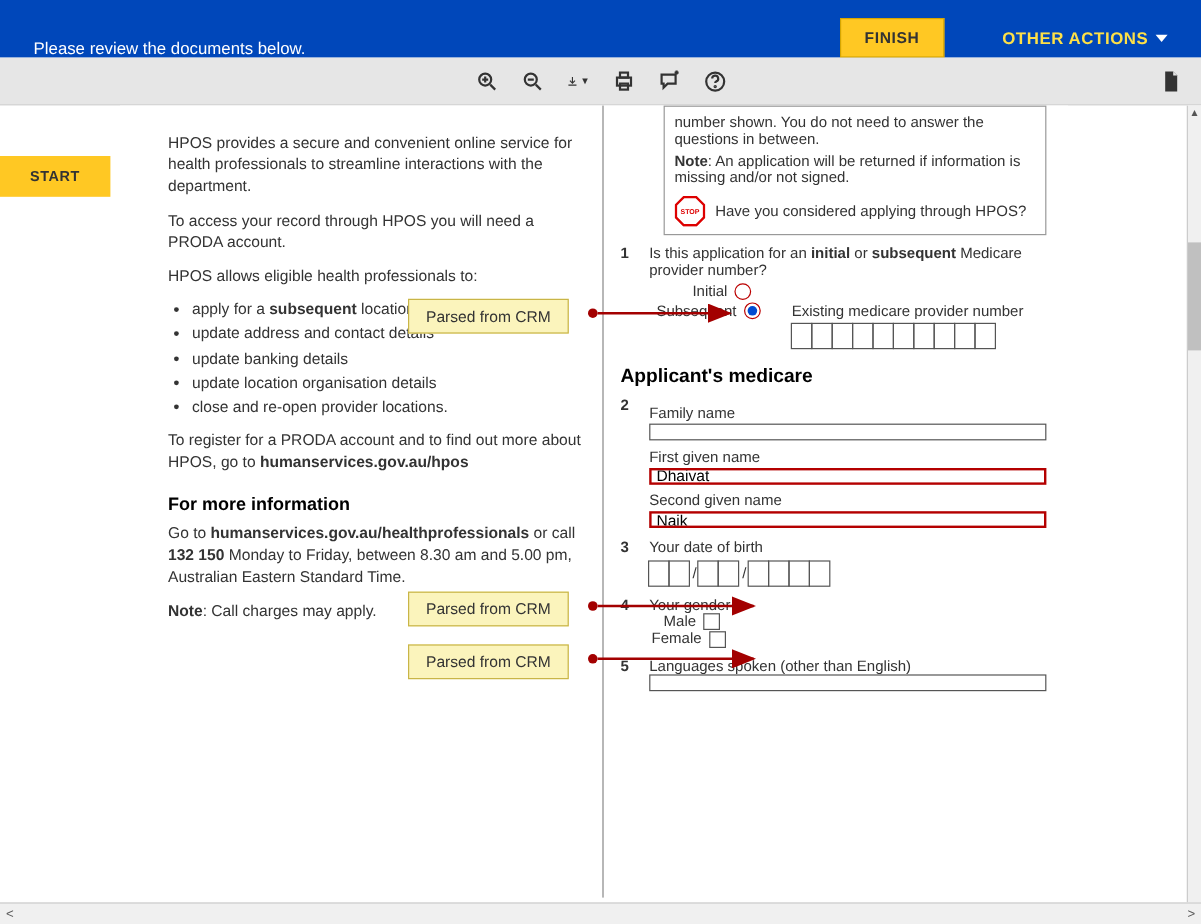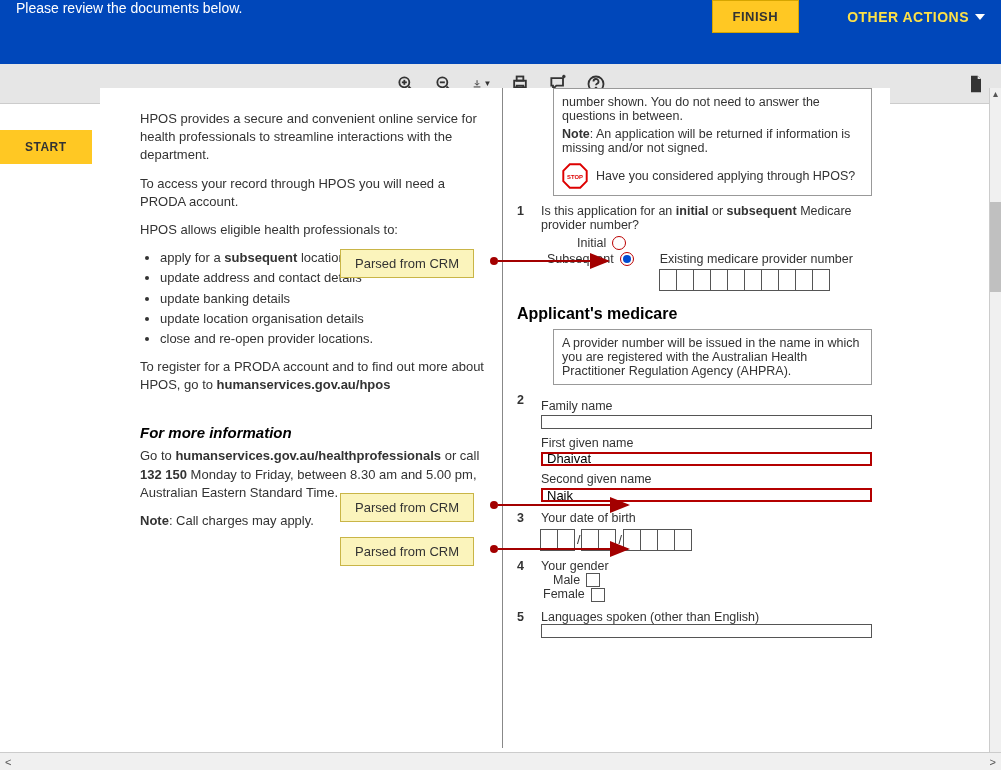--- a/index.html
+++ b/index.html
@@ -1,32 +1,32 @@
 <!DOCTYPE html>
 <html><head>
 <meta charset="utf-8">
 <style>
 * { box-sizing: border-box; margin: 0; padding: 0; }
 body { font-family: Arial, sans-serif; font-size: 13px; color: #333; background: #fff; overflow: hidden; }
-.topbar { background: #0047ba; height: 64px; display: flex; align-items: flex-start; padding: 0 16px; justify-content: space-between; }
+.topbar { background: #0047ba; height: 48px; display: flex; align-items: flex-end; padding: 0 28px; justify-content: space-between; }
 .topbar-msg { color: #fff; font-size: 14px; }
 .topbar-right { display: flex; align-items: center; gap: 48px; }
 .finish-btn { background: #ffc823; border: 1px solid #d6a500; color: #333; font-weight: bold; font-size: 13px; padding: 8px 20px; cursor: pointer; letter-spacing: 0.5px; }
 .other-actions { color: #fde047; font-weight: bold; font-size: 14px; letter-spacing: 0.5px; cursor: pointer; display: flex; align-items: center; gap: 6px; }
 .triangle-down { width: 0; height: 0; border-left: 5px solid transparent; border-right: 5px solid transparent; border-top: 6px solid #fff; }
 .toolbar { background: #e6e6e6; height: 40px; display: flex; align-items: center; justify-content: center; gap: 18px; border-bottom: 1px solid #ccc; position: relative; }
 .toolbar .right-icon { position: absolute; right: 15px; }
 .tb-icon { width: 20px; height: 20px; cursor: pointer; display: inline-flex; align-items: center; justify-content: center; }
 .download-box { display:flex; align-items:center; }
 .dl-caret { font-size: 8px; margin-left: 2px; }
 .start-btn { position: absolute; left: 0; top: 130px; background: #ffc823; color: #333; font-weight: bold; padding: 10px 25px; font-size: 12px; z-index: 50; letter-spacing: 0.5px; cursor:pointer;}
 .page { position: absolute; left: 100px; top: 88px; width: 790px; background: #fff; height: 660px; display: flex; }
 .leftcol { width: 400px; padding: 22px 15px 10px 40px; font-size: 13px; color: #333; line-height: 1.4; }
 .leftcol h3 { font-size: 15px; font-weight: bold; margin-bottom: 4px; color:#000;}
-.leftcol h3.sub { margin-top: 28px; font-style: italic; }
+.leftcol h3.sub { margin-top: 16px; }
 .leftcol p { margin-bottom: 10px; }
 .leftcol ul { margin: 0 0 10px 20px; }
 .leftcol li { margin-bottom: 2px; }
 .divider { width: 1px; background: #888; margin: 0 2px; }
 .rightcol { flex: 1; padding: 0 18px 10px 12px; font-size: 12.5px; color: #333; position: relative; }
 .info-box { border: 1px solid #999; padding: 6px 8px; margin-bottom: 8px; margin-left: 36px; }
 .noteline { margin: 4px 0 8px; }
 .stop-row { display: flex; align-items: center; gap: 8px; margin-top:6px;}
 .stop-sign { width: 26px; height: 26px; }
 .qrow { display: flex; margin: 8px 0 4px; gap: 10px; }
@@ -178,21 +178,20 @@
             <div class="cell"></div>
             <div class="cell"></div>
             <div class="cell"></div>
             <div class="cell"></div>
             <div class="cell"></div>
         </div>
       </div>
     </div>
 
     <div class="sect-title">Applicant's medicare</div>
-    <div class="info-box">A provider number will be issued in the name in which you are registered with the Australian Health Practitioner Regulation Agency (AHPRA).</div>
 
     <div class="qrow">
       <div class="qnum">2</div>
       <div class="qtext">
         <div class="field-label">Family name</div>
         <input class="text-field" style="">
         <div class="field-label">First given name</div>
         <input class="text-field red" value="Dhaivat" style="">
         <div class="field-label">Second given name</div>
         <input class="text-field red" value="Naik" style="">

